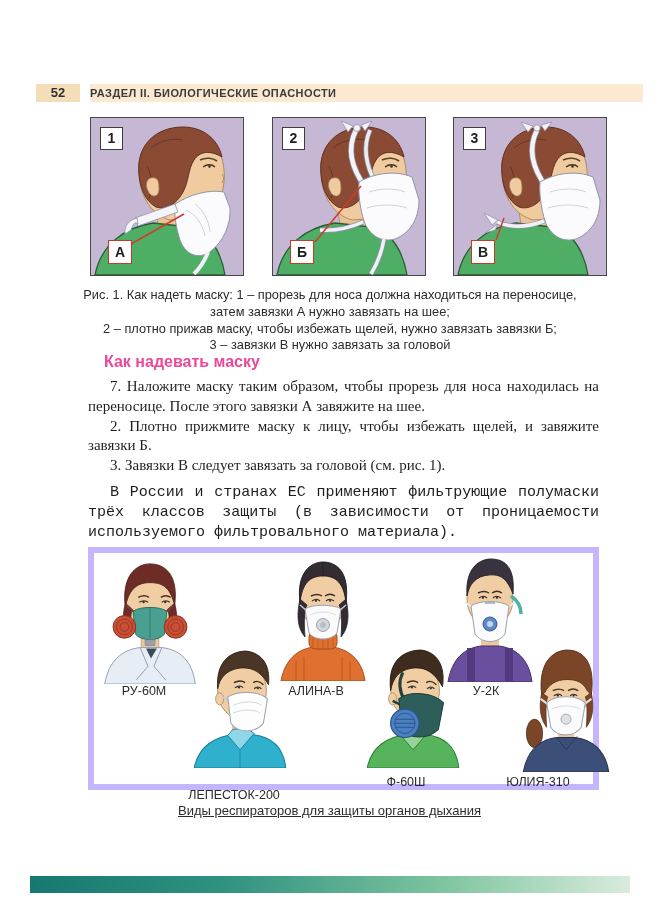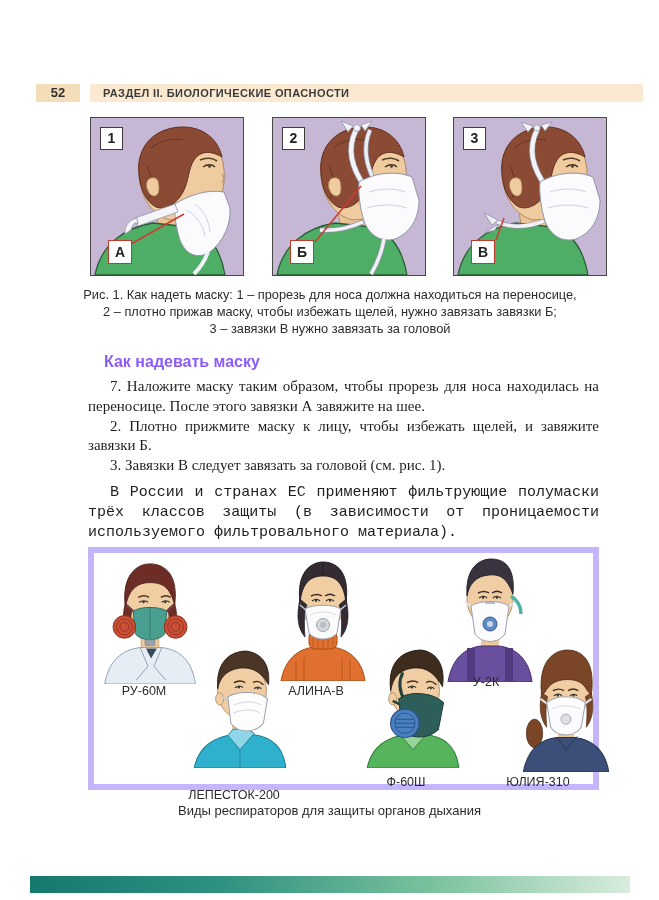--- a/index.html
+++ b/index.html
@@ -3,54 +3,54 @@
 <meta charset="utf-8">
 <style>
   html,body{margin:0;padding:0;background:#ffffff;}
   #page{position:relative;width:659px;height:900px;background:#ffffff;overflow:hidden;
         font-family:"Liberation Sans",sans-serif;}
 
   
   .pagenum{position:absolute;left:36px;top:84px;width:44px;height:18px;background:#f4deba;
            font:bold 13px/18px "Liberation Sans",sans-serif;text-align:center;color:#2f2f2f;}
   .headerbar{position:absolute;left:90px;top:84px;width:553px;height:18px;background:#fbe9d1;}
-  .headerbar span{display:block;padding-left:13px;font:600 11px/18px "Liberation Sans",sans-serif;
+  .headerbar span{display:block;font:600 11px/18px "Liberation Sans",sans-serif;
            letter-spacing:.4px;color:#3b3b3b;}
 
   
   .panel{position:absolute;top:117px;width:152px;height:157px;border:1.5px solid #474747;
          background:#c6b7d5;box-sizing:content-box;}
   .panel svg{position:absolute;left:0;top:0;}
   .num-box{position:absolute;left:9px;top:9px;width:21px;height:21px;background:#fff;
            border:1.5px solid #3c3c3c;font:bold 14px/21px "Liberation Sans",sans-serif;
            text-align:center;color:#222;}
   .letter-box{position:absolute;left:17px;top:122px;width:22px;height:22px;background:#fff;
            border:1.5px solid #c23b2a;font:bold 14px/22px "Liberation Sans",sans-serif;
            text-align:center;color:#222;}
 
   
   .fig1-caption{position:absolute;left:60px;top:287px;width:540px;text-align:center;
            font:12.8px/16.8px "Liberation Sans",sans-serif;color:#2c2c2c;}
 
   
   .section-heading{position:absolute;left:104px;top:353px;margin:0;
-           font:bold 16px "Liberation Sans",sans-serif;color:#8b5cf6;}
+           font:bold 16px "Liberation Sans",sans-serif;color:#ec4899;}
   .bodytext{position:absolute;left:88px;top:377px;width:511px;
            font:15px/19.8px "Liberation Serif",serif;color:#1e1e1e;}
   .bodytext p{margin:0;text-indent:22px;text-align:justify;}
   .bodytext p.spaced{margin-top:7px;font-family:Liberation Mono, monospace;}
 
   
   .fig2-box{position:absolute;left:88px;top:547px;width:511px;height:243px;
            border:6px solid #c4b5fd;background:#fff;box-sizing:border-box;}
   .fig2-box svg{position:absolute;}
   .resp-label{position:absolute;transform:translateX(-50%);white-space:nowrap;
            font:12.5px "Liberation Sans",sans-serif;color:#2b2b2b;}
   .fig2-caption{position:absolute;left:0;right:0;top:803px;text-align:center;
-           font:13px "Liberation Sans",sans-serif;color:#2c2c2c;}
+           font:13px "Liberation Sans",sans-serif;color:#2c2c2c;text-decoration:underline;}
 
   
   .footer-band{position:absolute;left:30px;top:876px;width:600px;height:17px;
            background:linear-gradient(to right,#16796f 0%,#2f9180 32%,#7cc39e 68%,#d9ecdd 100%);}
 </style>
 </head>
 <body>
 
 <div id="page">
 
@@ -131,20 +131,21 @@
       <path d="M44,102 L30,95 L38,107 Z" fill="#f0f0f6" stroke="#9094a8" stroke-width="0.8"></path>
       <path d="M44,106 L31,115 L41,112 Z" fill="#f0f0f6" stroke="#9094a8" stroke-width="0.8"></path>
       <path d="M42,122 L50,100" stroke="#cf3b2e" stroke-width="1.5"></path>
     </svg>
     <div class="num-box">3</div>
     <div class="letter-box">В</div>
   </div>
 
   <div class="fig1-caption">
     <div>Рис. 1. Как надеть маску: 1 – прорезь для носа должна находиться на переносице,</div>
+    <div>затем завязки А нужно завязать на шее;</div>
     <div>2 – плотно прижав маску, чтобы избежать щелей, нужно завязать завязки Б;</div>
     <div>3 – завязки В нужно завязать за головой</div>
   </div>
 
   <h2 class="section-heading">Как надевать маску</h2>
   <div class="bodytext">
     <p>7. Наложите маску таким образом, чтобы прорезь для носа находи­лась на переносице. После этого завязки А завяжите на шее.</p>
     <p>2. Плотно прижмите маску к лицу, чтобы избежать щелей, и завя­жите завязки Б.</p>
     <p>3. Завязки В следует завязать за головой (см. рис. 1).</p>
     <p class="spaced">В России и странах ЕС применяют фильтрующие полумаски трёх классов защиты (в зависимости от проницаемости используемого фильтровального материала).</p>
@@ -285,21 +286,21 @@
         <circle cx="52.5" cy="48.8" r="1.1" fill="#333"></circle>
       <path d="M28,58 L20,52" stroke="#e4e4ea" stroke-width="2"></path>
       <path d="M62,58 L70,52" stroke="#e4e4ea" stroke-width="2"></path>
       <path d="M26,56 C34,48 56,48 64,56 L60,80 C53,90 36,90 30,80 Z" fill="#fcfcfe" stroke="#9aa0b0" stroke-width="1"></path>
       <path d="M31,62 C39,58 51,58 59,62" stroke="#d0d4dc" stroke-width="0.8" fill="none"></path>
       <circle cx="45" cy="72" r="5" fill="#dde1e6" stroke="#9aa0a8" stroke-width="0.8"></circle>
     </svg>
 
     <span class="resp-label" style="left:50px;top:131px">РУ-60М</span>
     <span class="resp-label" style="left:222px;top:131px">АЛИНА-В</span>
-    <span class="resp-label" style="left:392px;top:122px">У-2К</span>
+    <span class="resp-label" style="left:392px;top:131px">У-2К</span>
     <span class="resp-label" style="left:140px;top:235px">ЛЕПЕСТОК-200</span>
     <span class="resp-label" style="left:312px;top:222px">Ф-60Ш</span>
     <span class="resp-label" style="left:444px;top:222px">ЮЛИЯ-310</span>
   </div>
 
   <div class="fig2-caption">Виды респираторов для защиты органов дыхания</div>
 
   <div class="footer-band"></div>
 
 </div>

